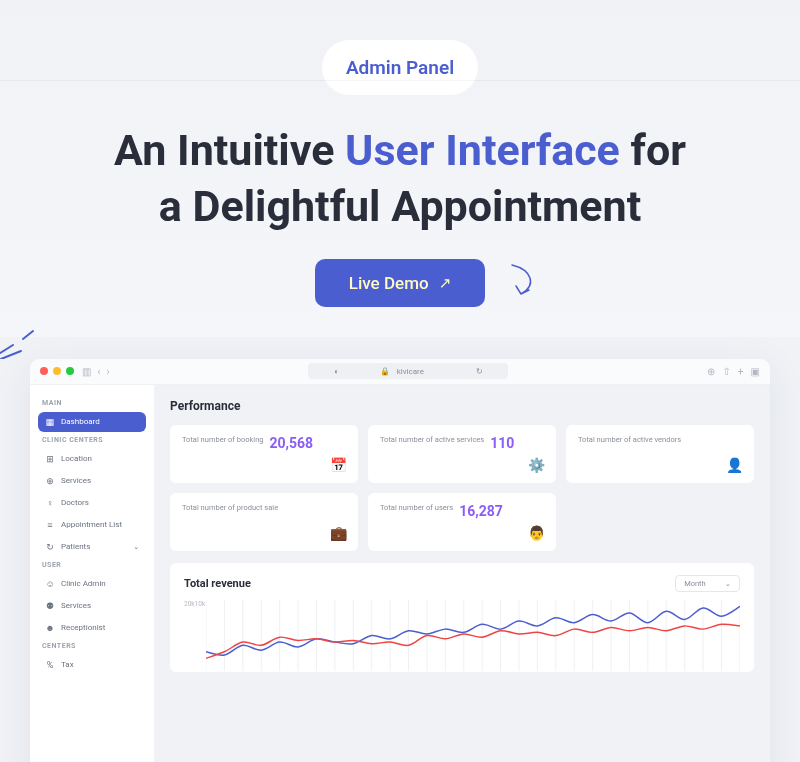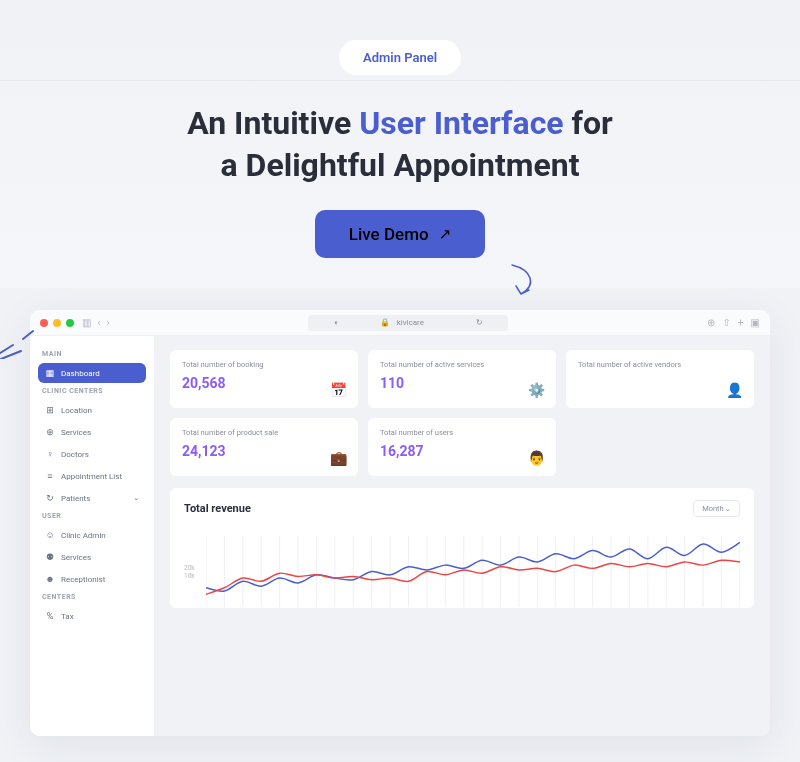--- a/index.html
+++ b/index.html
@@ -1,22 +1,22 @@
 <!DOCTYPE html>
 <html><head>
 <meta charset="utf-8">
 <style>
 *{margin:0;padding:0;box-sizing:border-box;font-family:-apple-system,BlinkMacSystemFont,'Segoe UI',Roboto,sans-serif}
 body{background:#f0f2f6;width:800px;height:762px;overflow:hidden}
 .hero{padding:40px 0 30px;text-align:center;background:linear-gradient(180deg,#f0f2f6 0%,#f5f6fa 100%);position:relative}
 .hero::before{content:'';position:absolute;top:80px;left:0;right:0;height:1px;background:rgba(0,0,0,0.04)}
-.pill{display:inline-block;background:#fff;color:#4b5ecf;font-size:13px;font-weight:600;padding:10px 24px;border-radius:999px;margin-bottom:28px}
-.headline{font-size:32px;font-weight:700;color:#2a2e3a;line-height:1.3;margin-bottom:24px}
+.pill{display:inline-block;background:#fff;color:#4b5ecf;font-size:19px;font-weight:600;padding:16px 24px;border-radius:999px;margin-bottom:28px}
+.headline{font-size:43px;font-weight:700;color:#2a2e3a;line-height:1.3;margin-bottom:24px}
 .headline .hl-em{color:#4b5ecf}
-.cta{display:inline-flex;align-items:center;gap:10px;background:#4b5ecf;color:#000000;font-size:17px;font-weight:500;padding:14px 34px;border-radius:10px;border:none;cursor:pointer}
+.cta{display:inline-flex;align-items:center;gap:10px;background:#4b5ecf;color:#fef9c3;font-size:17px;font-weight:500;padding:14px 34px;border-radius:10px;border:none;cursor:pointer}
 .arrow-ne{font-size:15px}
 .scribble-right{position:absolute;right:255px;top:260px}
 .scribble-left{position:absolute;left:-5px;top:325px}
 .scribble-left svg,.scribble-right svg{display:block}
 .window{margin:22px 30px 0;background:#fff;border-radius:10px;box-shadow:0 10px 40px rgba(40,50,90,0.08);overflow:hidden}
 .titlebar{display:flex;align-items:center;height:26px;padding:0 10px;background:#fafbfc;border-bottom:1px solid #eef0f3}
 .dots{display:flex;gap:5px}
 .dot{width:8px;height:8px;border-radius:50%}
 .dot.r{background:#ff5f57}.dot.y{background:#ffbd2e}.dot.g{background:#28c940}
 .tb-icons{display:flex;align-items:center;gap:6px;margin-left:8px;color:#b3b8c2;font-size:10px}
@@ -26,30 +26,30 @@
 .shell{display:flex;height:400px}
 .sidebar{width:124px;background:#fff;padding:10px 8px 0}
 .sec-title{font-size:7px;font-weight:700;color:#9da3b0;letter-spacing:0.5px;margin:4px 0 5px 4px}
 .nav-item{display:flex;align-items:center;gap:6px;padding:5px 7px;border-radius:6px;font-size:8px;color:#6b7280;cursor:pointer;margin-bottom:2px}
 .nav-item.active{background:#4b5ecf;color:#fff}
 .nav-item .ic{width:10px;height:10px;display:inline-flex;align-items:center;justify-content:center;font-size:9px}
 .nav-item .chev{margin-left:auto;font-size:7px}
 .content{flex:1;background:#f0f2f6;padding:14px 16px 0}
 .perf-title{font-size:12px;font-weight:700;color:#2a2e3a;margin-bottom:12px}
 .cards{display:grid;grid-template-columns:repeat(3,1fr);gap:10px;margin-bottom:12px}
-.card{background:#fff;border-radius:6px;padding:10px 12px;display:flex;flex-direction:column;gap:6px;position:relative;min-height:58px}
+.card{background:#fff;border-radius:6px;padding:10px 12px;display:flex;gap:6px;position:relative;min-height:58px}
 .card-label{font-size:7.5px;color:#8a8f9a}
 .card-value{font-size:14px;font-weight:700;color:#8b5cf6}
 .card-icon{position:absolute;right:10px;bottom:10px;font-size:14px}
 .chart-box{background:#fff;border-radius:6px;padding:12px 14px 0}
-.chart-head{display:flex;justify-content:space-between;align-items:center;margin-bottom:19px}
+.chart-head{display:flex;justify-content:space-between;align-items:center;margin-bottom:8px}
 .chart-title{font-size:11px;font-weight:700;color:#2a2e3a}
-.month-sel{font-size:7.5px;color:#8a8f9a;border:1px solid #e5e7eb;border-radius:4px;padding:3px 8px;display:flex;align-items:center;gap:1px;cursor:pointer}
+.month-sel{font-size:7.5px;color:#8a8f9a;border:1px solid #e5e7eb;border-radius:4px;padding:3px 8px;display:flex;align-items:center;gap:19px;cursor:pointer}
 .chart-area{position:relative;height:72px}
-.y-labels{position:absolute;left:0;top:0;bottom:0;display:flex;flex-direction:column;justify-content:center;font-size:6.5px;color:#b3b8c2}
+.y-labels{position:absolute;left:0;top:0;bottom:0;display:flex;flex-direction:row;justify-content:space-between;font-size:6.5px;color:#b3b8c2}
 .chart-svg{position:absolute;left:22px;right:0;top:0;bottom:0}
 </style>
 </head>
 <body>
 
 <div class="hero">
   <div class="pill">Admin Panel</div>
   <h1 class="headline">
     <span>An Intuitive </span><span class="hl-em">User Interface</span><span> for</span><br>
     <span>a Delightful Appointment</span>
@@ -143,38 +143,38 @@
           <span>Receptionist</span>
         </div>
         <div class="sec-title">CENTERS</div>
         <div class="nav-item">
           <span class="ic">%</span>
           <span>Tax</span>
         </div>
       </aside>
 
     <main class="content">
+      <div class="perf-title">Performance</div>
       <div class="cards" id="cards">
           <div class="card">
             <div class="card-label">Total number of booking</div>
             <div class="card-value">20,568</div>
             <div class="card-icon">📅</div>
           </div>
           <div class="card">
             <div class="card-label">Total number of active services</div>
             <div class="card-value">110</div>
             <div class="card-icon">⚙️</div>
           </div>
           <div class="card">
             <div class="card-label">Total number of active vendors</div>
             <div class="card-icon">👤</div>
           </div>
           <div class="card">
             <div class="card-label">Total number of product sale</div>
-            <div class="card-value">24,123</div>
             <div class="card-icon">💼</div>
           </div>
           <div class="card">
             <div class="card-label">Total number of users</div>
             <div class="card-value">16,287</div>
             <div class="card-icon">👨</div>
           </div>
         </div>
 
       <div class="chart-box">

